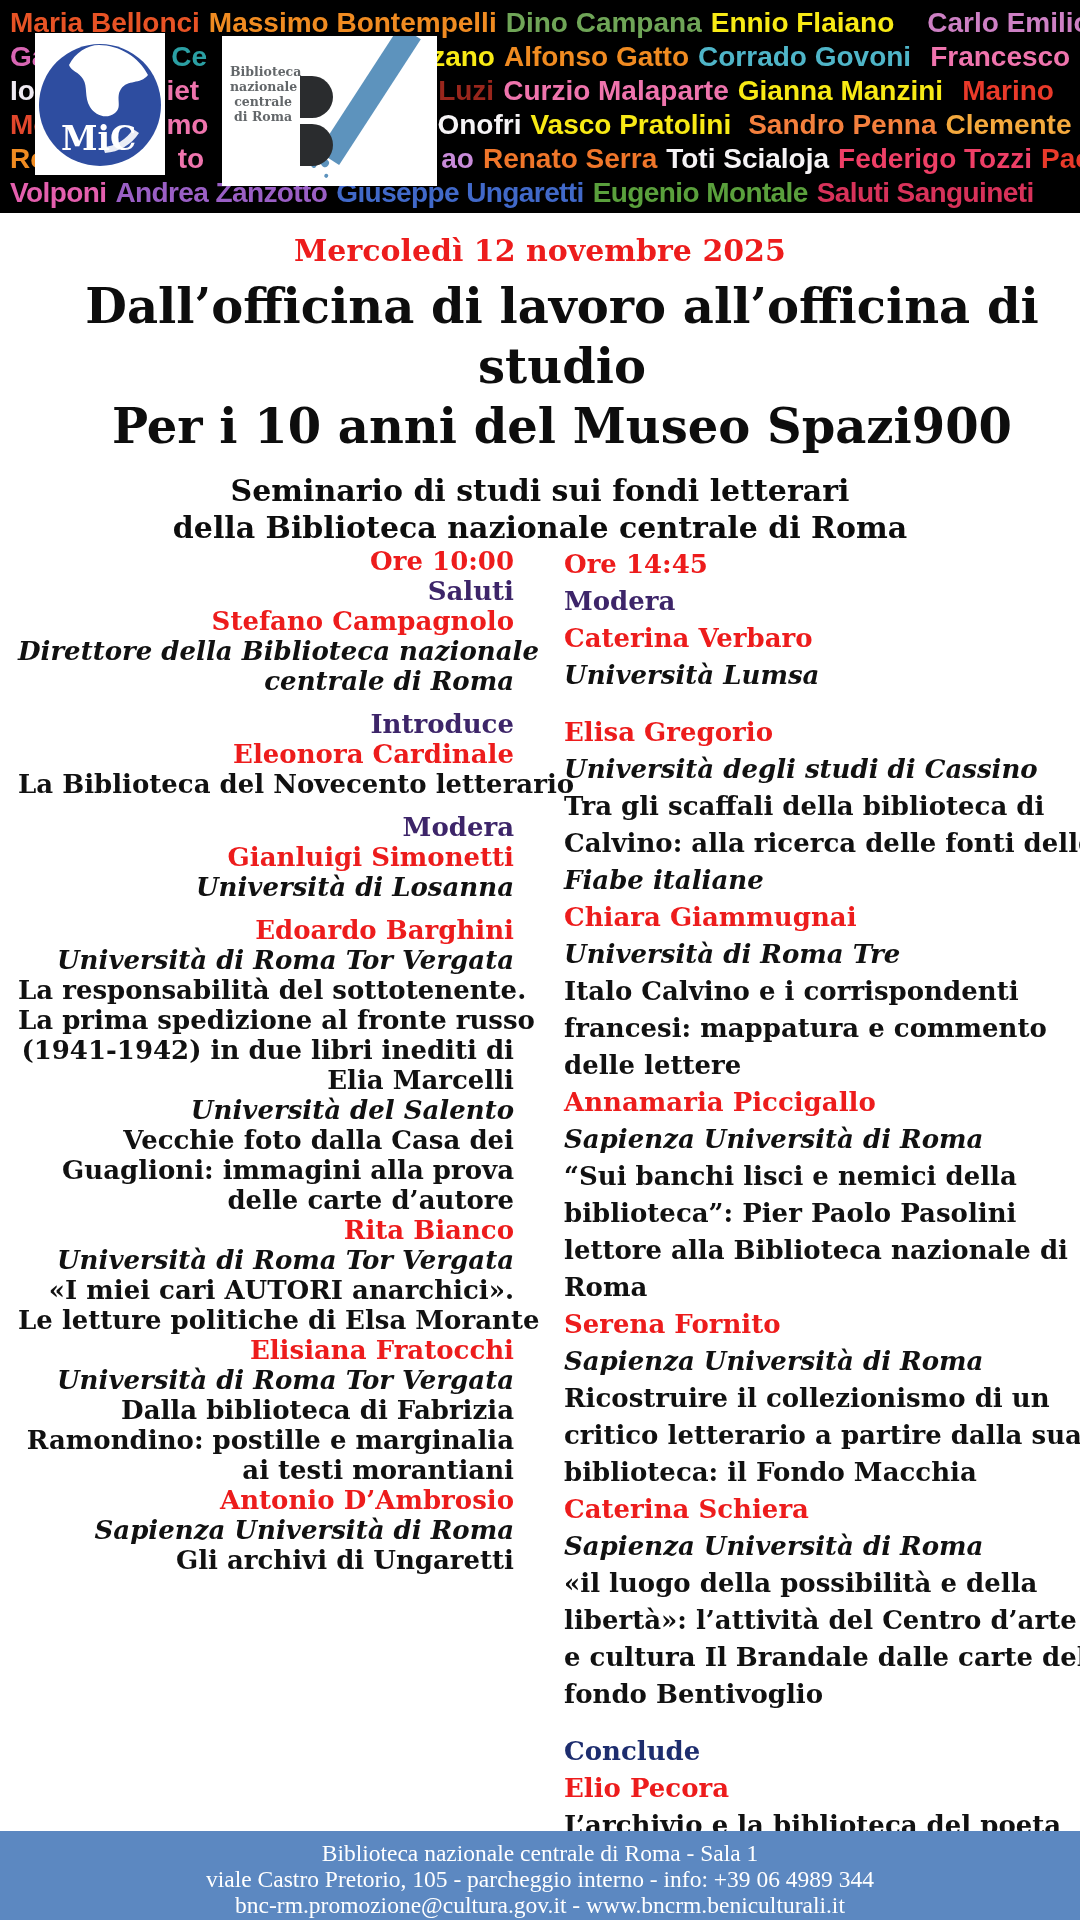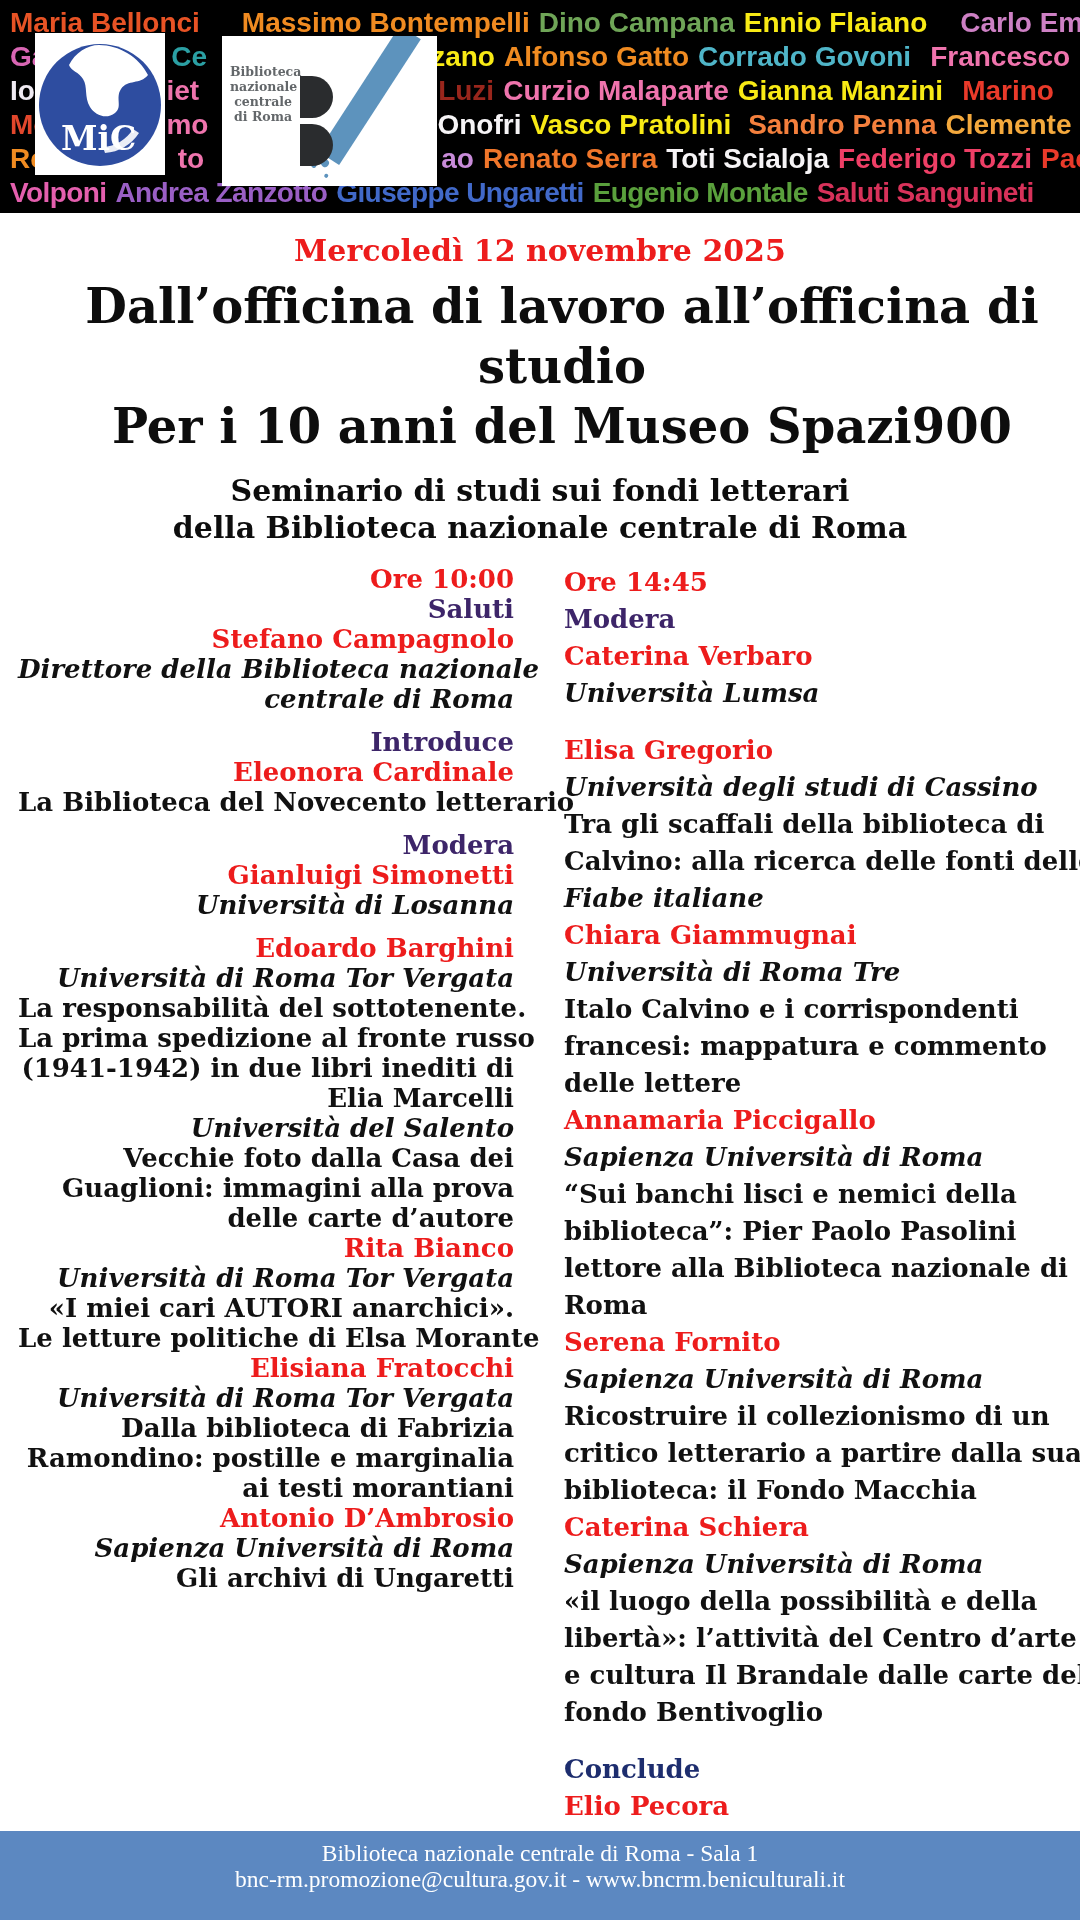--- a/index.html
+++ b/index.html
@@ -24,21 +24,21 @@
              font-family:"DejaVu Serif",serif;font-size:12.5px;line-height:15px;color:#63676a;}
 
   
   .date{color:#ed1c1c;font-size:30px;font-weight:bold;text-align:center;margin-top:20px;}
   .title-line{font-size:48px;font-weight:bold;text-align:center;line-height:60px;color:#0d0d0d;padding-left:44px;}
   .title-block{margin-top:8px;}
   .subtitle-block{margin-top:16px;}
   .subtitle-line{font-size:30px;font-weight:bold;text-align:center;line-height:37px;color:#0d0d0d;}
 
   
-  .program{display:flex;margin-top:18px;padding-left:18px;font-weight:bold;
+  .program{display:flex;padding-left:18px;font-weight:bold;
            font-size:26px;color:#111;}
   .col-left{width:496px;text-align:right;flex:none;}
   .col-right{margin-left:50px;width:520px;text-align:left;flex:none;}
   .pl{white-space:nowrap;}
   .col-left .pl{line-height:30px;}
   .col-right .pl{line-height:37px;}
   .pl.time,.pl.speaker{color:#ed1c1c;}
   .pl.role{color:#3d2569;}
   .pl.role-navy{color:#1d2d6e;}
   .pl.affiliation{font-style:italic;}
@@ -52,21 +52,21 @@
           font-size:23.5px;padding-top:9px;box-sizing:border-box;}
   .footer div{line-height:26px;}
 </style>
 </head>
 <body>
 
 <div class="page">
 
   <header class="authors">
     <div id="author-lines">
-        <div class="author-line"><span style="color: rgb(232, 83, 37);">Maria Bellonci</span><span style="color: rgb(240, 139, 33); margin-left: 33px;">Massimo Bontempelli</span><span style="color: rgb(111, 165, 87);">Dino Campana</span><span style="color: rgb(248, 234, 21);">Ennio Flaiano</span><span class="gap" style="width: 24px;"></span><span style="color: rgb(205, 128, 196);">Carlo Emilio</span></div>
+        <div class="author-line"><span style="color: rgb(232, 83, 37);">Maria Bellonci</span><span style="color: rgb(240, 139, 33);">Massimo Bontempelli</span><span style="color: rgb(111, 165, 87);">Dino Campana</span><span style="color: rgb(248, 234, 21);">Ennio Flaiano</span><span class="gap" style="width: 24px;"></span><span style="color: rgb(205, 128, 196);">Carlo Emilio</span></div>
         <div class="author-line"><span style="color: rgb(217, 102, 180);">Ga</span><span class="gap" style="width: 115px;"></span><span style="color: rgb(43, 160, 164);">Ce</span><span class="gap" style="width: 215px;"></span><span style="color: rgb(248, 234, 21);">zano</span><span style="color: rgb(240, 139, 33);">Alfonso Gatto</span><span style="color: rgb(79, 181, 200);">Corrado Govoni</span><span class="gap" style="width: 10px;"></span><span style="color: rgb(239, 116, 173);">Francesco</span></div>
         <div class="author-line"><span style="color: rgb(239, 234, 242);">Iov</span><span class="gap" style="width: 107px;"></span><span style="color: rgb(239, 116, 173);">iet</span><span class="gap" style="width: 230px;"></span><span style="color: rgb(153, 38, 28);">Luzi</span><span style="color: rgb(239, 116, 173);">Curzio Malaparte</span><span style="color: rgb(248, 234, 21);">Gianna Manzini</span><span class="gap" style="width: 10px;"></span><span style="color: rgb(234, 58, 42);">Marino</span></div>
         <div class="author-line"><span style="color: rgb(226, 71, 44);">Mo</span><span class="gap" style="width: 107px;"></span><span style="color: rgb(239, 116, 173);">mo</span><span class="gap" style="width: 220px;"></span><span style="color: rgb(246, 244, 246);">Onofri</span><span style="color: rgb(248, 234, 21);">Vasco Pratolini</span><span class="gap" style="width: 8px;"></span><span style="color: rgb(244, 128, 61);">Sandro Penna</span><span style="color: rgb(244, 169, 61);">Clemente</span></div>
         <div class="author-line"><span style="color: rgb(240, 139, 33);">Re</span><span class="gap" style="width: 123px;"></span><span style="color: rgb(239, 116, 173);">to</span><span class="gap" style="width: 228px;"></span><span style="color: rgb(200, 139, 217);">ao</span><span style="color: rgb(240, 118, 42);">Renato Serra</span><span style="color: rgb(246, 244, 246);">Toti Scialoja</span><span style="color: rgb(238, 63, 102);">Federigo Tozzi</span><span style="color: rgb(234, 58, 42);">Paolo</span></div>
         <div class="author-line"><span style="color: rgb(228, 95, 174);">Volponi</span><span style="color: rgb(154, 95, 197);">Andrea Zanzotto</span><span style="color: rgb(65, 105, 201);">Giuseppe Ungaretti</span><span style="color: rgb(90, 160, 60);">Eugenio Montale</span><span style="color: rgb(216, 50, 90);">Saluti Sanguineti</span></div>
       </div>
 
     <div class="logo mic">
       <svg width="130" height="142" viewBox="0 0 130 142">
         <rect width="130" height="142" fill="#ffffff"></rect>
@@ -184,16 +184,17 @@
         <div class="pl paper">fondo Bentivoglio</div>
         <div class="pl spacer"></div>
         <div class="pl role-navy">Conclude</div>
         <div class="pl speaker">Elio Pecora</div>
         <div class="pl paper">L’archivio e la biblioteca del poeta</div>
       </div>
   </section>
 
   <footer class="footer">
     <div>Biblioteca nazionale centrale di Roma - Sala 1</div>
+    <div>viale Castro Pretorio, 105 - parcheggio interno - info: +39 06 4989 344</div>
     <div>bnc-rm.promozione@cultura.gov.it - www.bncrm.beniculturali.it</div>
   </footer>
 
 </div>
 
 </body></html>

